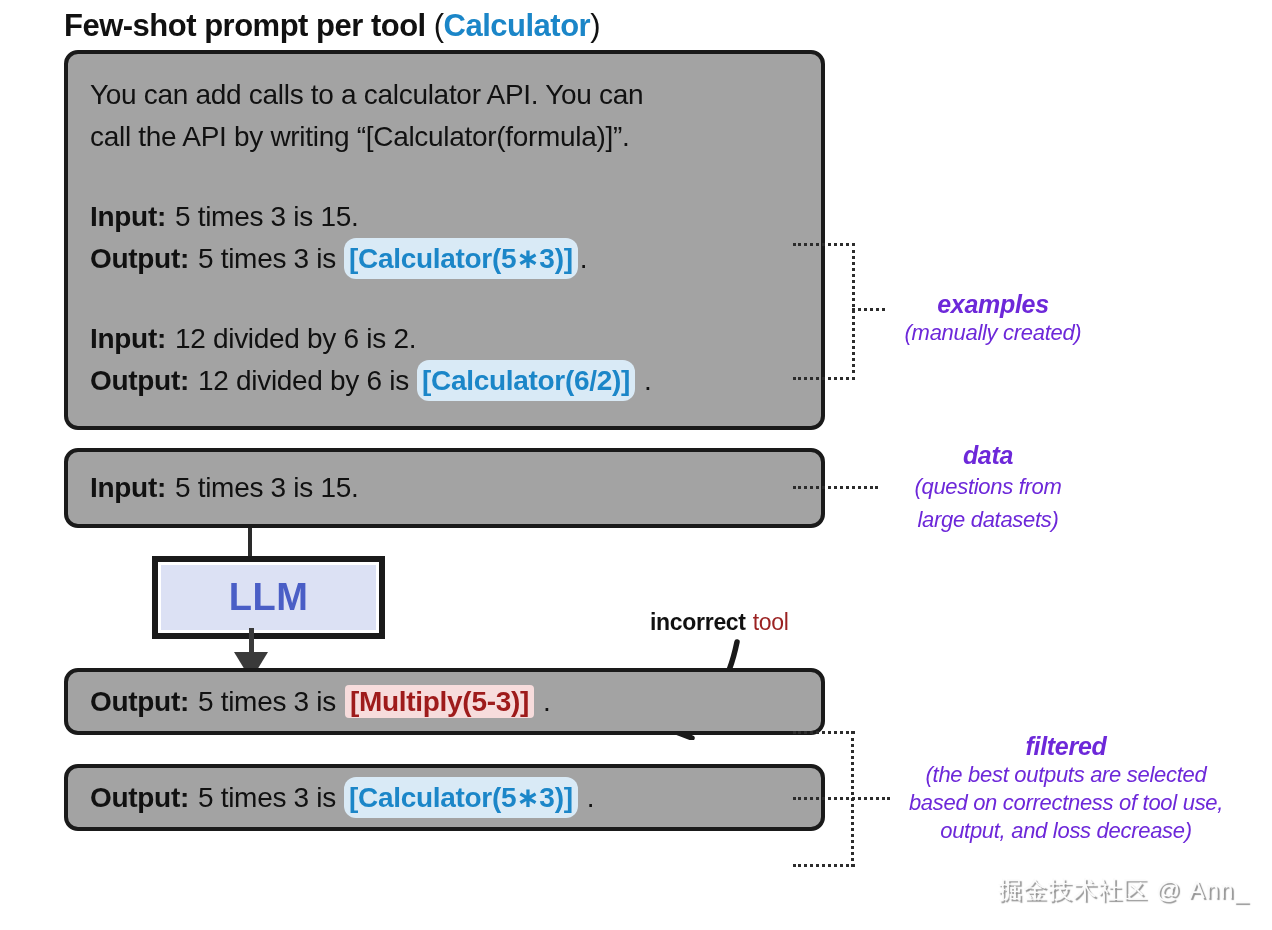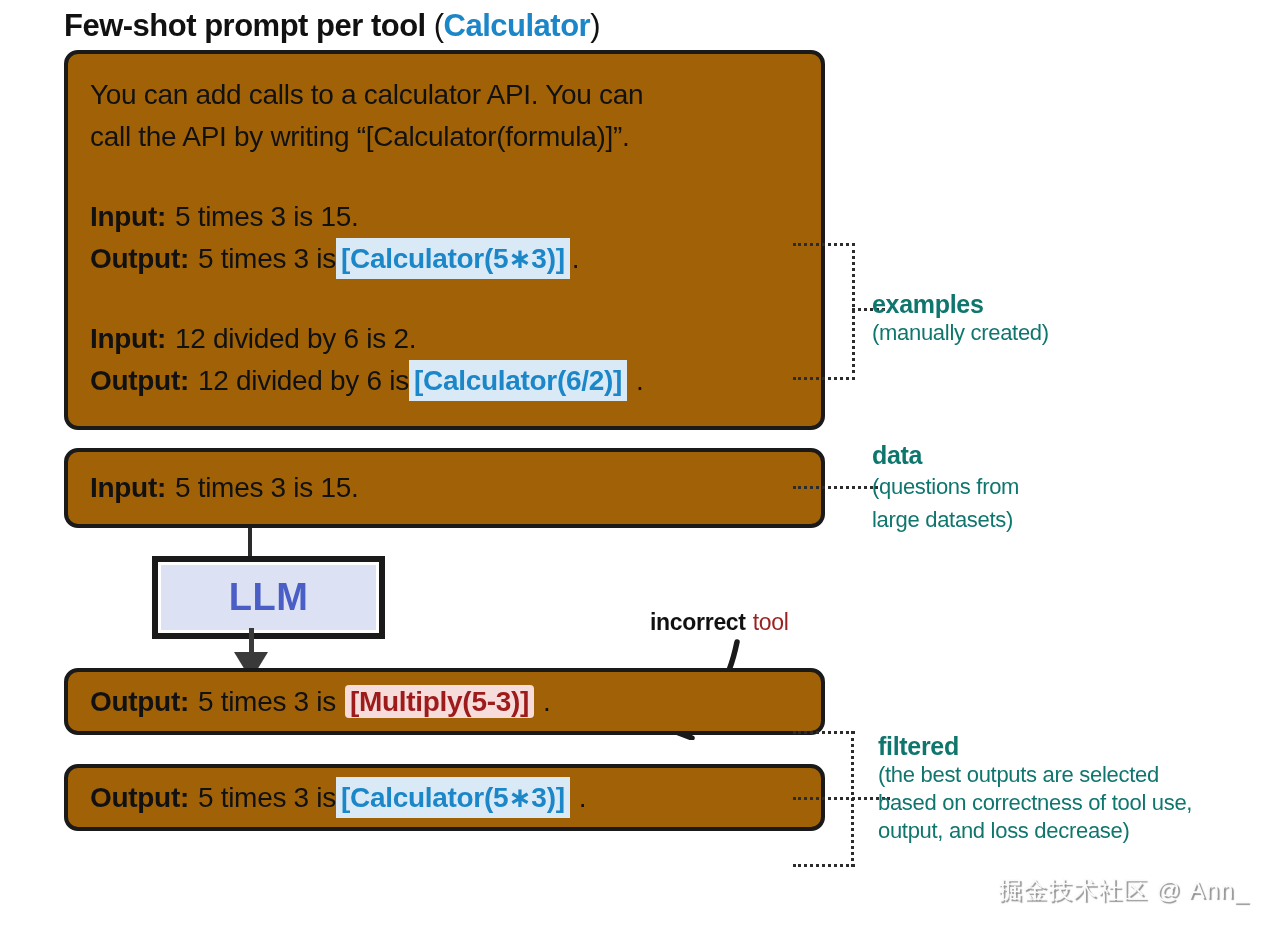--- a/index.html
+++ b/index.html
@@ -7,47 +7,47 @@
   .canvas { position: relative; width: 1272px; height: 930px; background: #ffffff; overflow: hidden; }
 
   
   .title { position: absolute; left: 64px; top: 8px; font-size: 31px; letter-spacing: -0.5px; color: #111; white-space: nowrap; }
   .title .t-main { font-weight: 700; }
   .title .t-paren { font-weight: 400; margin-left: 8px; }
   .title .t-paren2 { font-weight: 400; }
   .title .t-tool { font-weight: 700; color: #1b86c8; margin-top: 8px; }
 
   
-  .rbox { position: absolute; left: 64px; width: 761px; background: #a16207; border: 4px solid #1a1a1a; border-radius: 14px; }
+  .rbox { position: absolute; left: 64px; width: 761px; background: #a3a3a3; border: 4px solid #1a1a1a; border-radius: 14px; }
 
   .pbox { top: 50px; height: 380px; padding: 20px 20px 0 22px; }
   .pline { font-size: 28px; line-height: 42px; color: #111; white-space: nowrap; letter-spacing: -0.3px; }
   .gap40 { margin-top: 38px; }
   .b { font-weight: 700; }
   .ml { margin-left: 9px; }
-  .hl-blue { font-weight: 700; color: #1b86c8; background: #d9eaf6; padding: 5px 5px; border-radius: 0; margin-left: 0; }
+  .hl-blue { font-weight: 700; color: #1b86c8; background: #d9eaf6; padding: 5px 5px; border-radius: 12px; margin-left: 8px; }
   .hl-red  { font-weight: 700; color: #9e1b1b; background: #f7dcdc; padding: 1px 5px; border-radius: 4px; margin-left: 9px; }
   .sfx { margin-left: 2px; }
   .sfx-gap { margin-left: 9px; }
 
   .dbox { top: 448px; height: 80px; display: flex; align-items: center; padding-left: 22px; }
   .dbox .pline { line-height: 1; }
 
   .obox { height: 67px; display: flex; align-items: center; padding-left: 22px; }
   .obox1 { top: 668px; text-align: center; }
   .obox2 { top: 764px; }
   .obox3 { top: 840px; height: 68px; }
   .obox .pline { line-height: 1; }
 
   
   .dot-h { position: absolute; height: 0; border-top: 3px dotted #2c2c2c; }
   .dot-v { position: absolute; width: 0; border-left: 3px dotted #2c2c2c; }
 
   
-  .ann { position: absolute; color: #0f766e; }
+  .ann { position: absolute; text-align: center; color: #6d28d9; font-style: italic; }
   .ann .ann-title { font-weight: 700; font-size: 25px; letter-spacing: -0.3px; }
   .ann .ann-sub { font-weight: 400; font-size: 22px; line-height: 28px; letter-spacing: -0.3px; }
   .ann-examples { left: 872px; top: 290px; width: 242px; }
   .ann-data { left: 872px; top: 441px; width: 232px; }
   .ann-data .ann-sub { line-height: 33px; }
   .ann-filtered { left: 878px; top: 732px; width: 376px; }
 
   
   .stem { position: absolute; left: 248px; top: 528px; width: 4px; height: 30px; background: #2a2a2a; }
   .llm { position: absolute; left: 152px; top: 556px; width: 233px; height: 83px; background: #dce1f4; border: 6px solid #1a1a1a; box-shadow: inset 0 0 0 3px #ffffff; display: flex; align-items: center; justify-content: center; }

